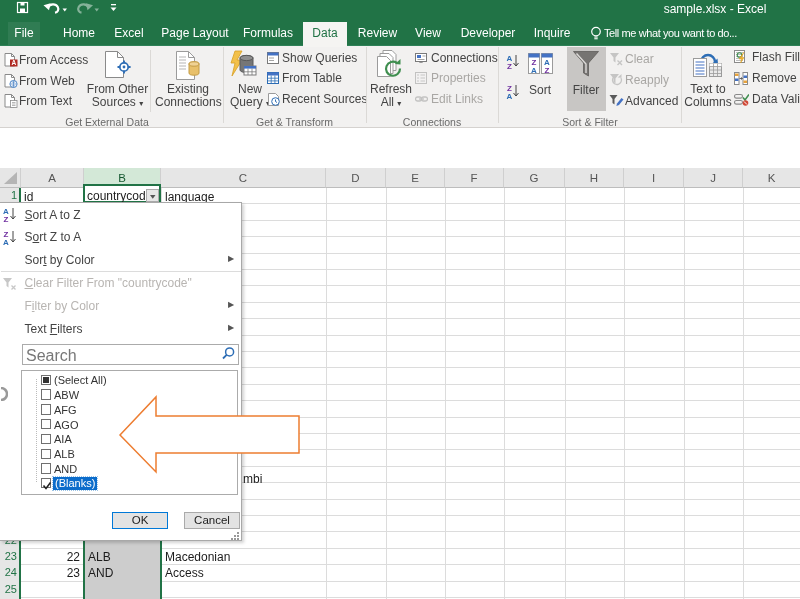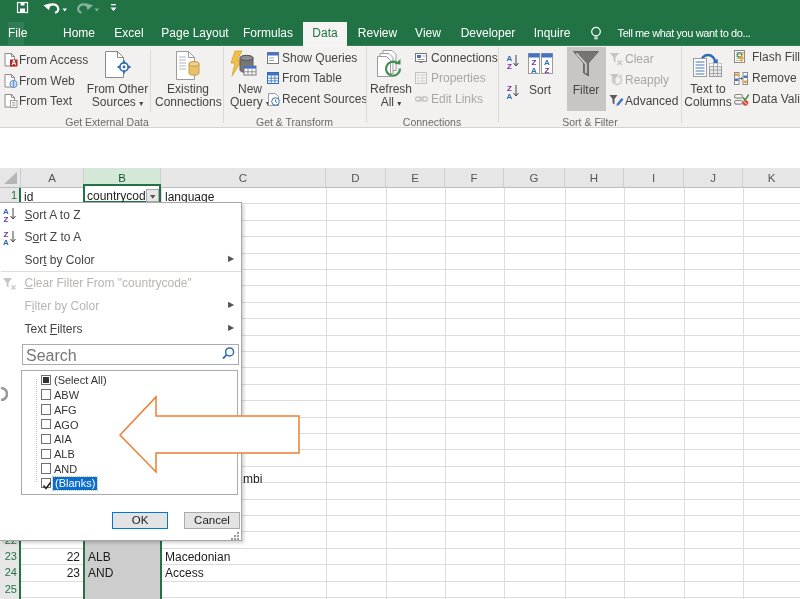--- a/index.html
+++ b/index.html
@@ -41,56 +41,57 @@
   
   #flist { position:absolute; left:21px; top:167px; width:217px; height:125px; border:1px solid #ababab; background:#fff; }
   .chk { position:absolute; left:18.5px; width:10.5px; height:10.5px; background:#fff; border:1px solid #707070; }
   .fitext { position:absolute; left:32px; font-size:11px; color:#333; line-height:13px; white-space:nowrap;}
   .btn { position:absolute; top:309px; width:56px; height:17px; background:#e3e3e3; border:1px solid #aaa; font-size:11.5px; color:#222; text-align:center; line-height:15px; }
 </style>
 </head>
 <body>
 <div id="app">
   <div id="titlebar" class="abs"></div>
+  <div id="wintitle">sample.xlsx - Excel</div>
   <div id="qat">
     <svg width="130" height="22" viewBox="0 0 130 22">
       <g fill="none" stroke="#fff" stroke-width="1.2">
         <rect x="17.5" y="2.5" width="10" height="10" fill="none"></rect>
         <rect x="20" y="8.5" width="5" height="4" fill="#fff" stroke="none"></rect>
         <rect x="20.5" y="2.5" width="4" height="3" fill="#fff" stroke="none"></rect>
       </g>
       <path d="M48 7.5 C50 3.6, 55.5 3.2, 57.8 7 C59.3 9.8, 57.5 12.2, 55 12.6" fill="none" stroke="#fff" stroke-width="2.2"></path>
       <path d="M43.5 5.2 L50.5 3.2 L49 10.2 Z" fill="#fff"></path>
       <path d="M62.5 8.5 l4.5 0 -2.25 3 z" fill="#fff"></path>
       <g opacity="0.45">
         <path d="M88.5 7.5 C86.5 3.6, 81 3.2, 78.7 7 C77.2 9.8, 79 12.2, 81.5 12.6" fill="none" stroke="#fff" stroke-width="2.2"></path>
         <path d="M93 5.2 L86 3.2 L87.5 10.2 Z" fill="#fff"></path>
         <path d="M94.5 8.5 l4.5 0 -2.25 3 z" fill="#fff"></path>
       </g>
       <rect x="111" y="4" width="5" height="1.3" fill="#fff"></rect>
       <path d="M110.5 7.5 l6 0 -3 3.5 z" fill="#fff"></path>
     </svg>
   </div>
   <div id="tabrow" class="abs">
-    <div class="tab" style="left:8px;width:16px;background:rgba(255,255,255,0.07);">File</div>
+    <div class="tab" style="left:8px;width:32px;background:rgba(255,255,255,0.07);">File</div>
     <div class="tab" style="left:60px;width:38px;">Home</div>
     <div class="tab" style="left:110px;width:38px;">Excel</div>
     <div class="tab" style="left:160px;width:70px;">Page Layout</div>
     <div class="tab" style="left:240px;width:56px;">Formulas</div>
     <div class="tab" id="tab-data" style="left:303px;width:44px;">Data</div>
     <div class="tab" style="left:356px;width:43px;">Review</div>
     <div class="tab" style="left:412px;width:32px;">View</div>
     <div class="tab" style="left:458px;width:60px;">Developer</div>
     <div class="tab" style="left:530px;width:44px;">Inquire</div>
     <svg class="abs" style="left:589px;top:4px;" width="14" height="16" viewBox="0 0 14 16">
       <circle cx="7" cy="5.6" r="4.3" fill="none" stroke="#fff" stroke-width="1.2"></circle>
       <rect x="5.3" y="10.5" width="3.4" height="1.1" fill="#fff"></rect>
       <rect x="5.3" y="12.2" width="3.4" height="1.1" fill="#fff"></rect>
     </svg>
-    <div class="tab" style="left:604px;width:160px;text-align:center;font-size:11px;letter-spacing:-0.4px;">Tell me what you want to do...</div>
+    <div class="tab" style="left:604px;width:160px;text-align:left;font-size:11px;letter-spacing:-0.4px;">Tell me what you want to do...</div>
   </div>
   <div id="ribbon" class="abs">
     <div class="abs" style="left:0;top:0;width:800px;height:1px;background:#2e8157;"></div>
     <div class="abs" style="left:303px;top:0;width:44px;height:2px;background:#f5f4f2;"></div>
 
     <svg class="abs" style="left:4px;top:8px;" width="14" height="14" viewBox="0 0 14 14">
         <path d="M1 .5 h6.5 l3 3 v9.5 h-9.5 z" fill="#fff" stroke="#8a8a8a"></path>
         <path d="M7.5 .5 v3 h3" fill="none" stroke="#8a8a8a"></path>
         <rect x="6" y="6.5" width="7.5" height="7" fill="#b02a23"></rect>
         <text x="9.75" y="12.3" font-size="6.5" fill="#fff" text-anchor="middle" font-weight="bold">A</text>

